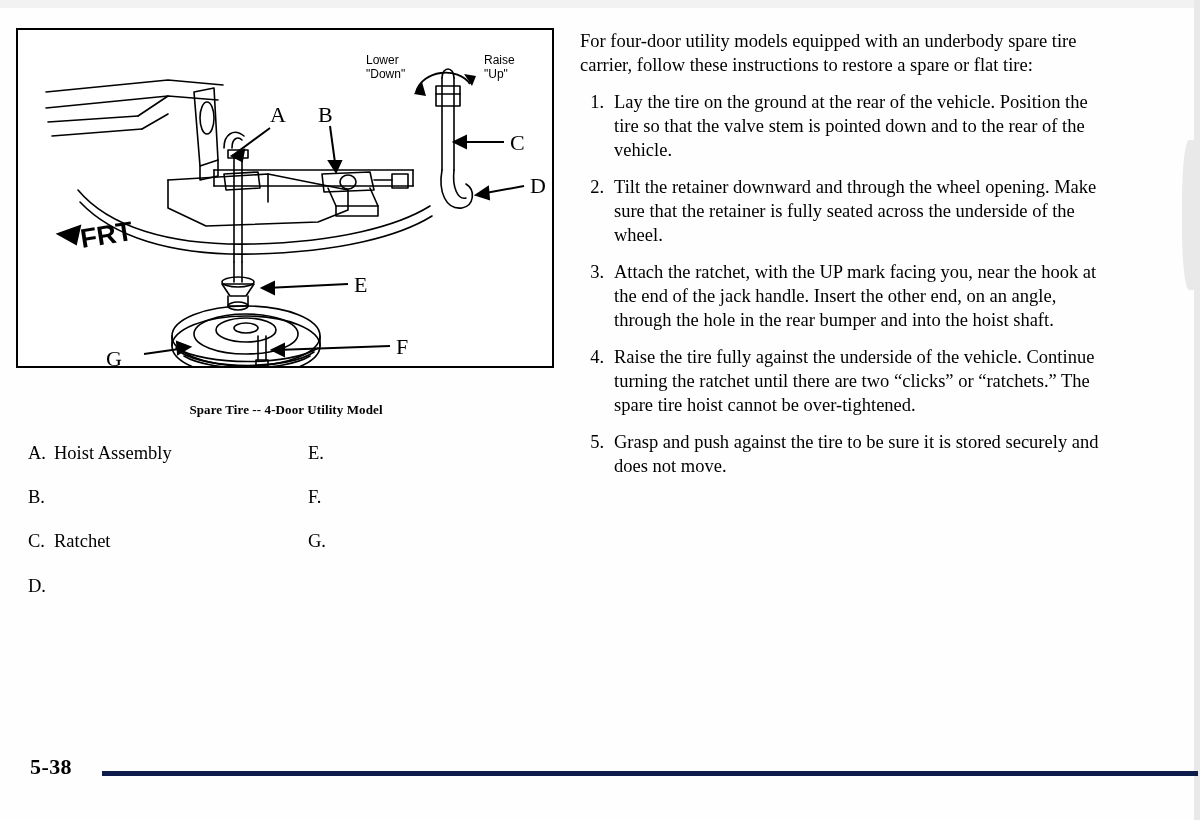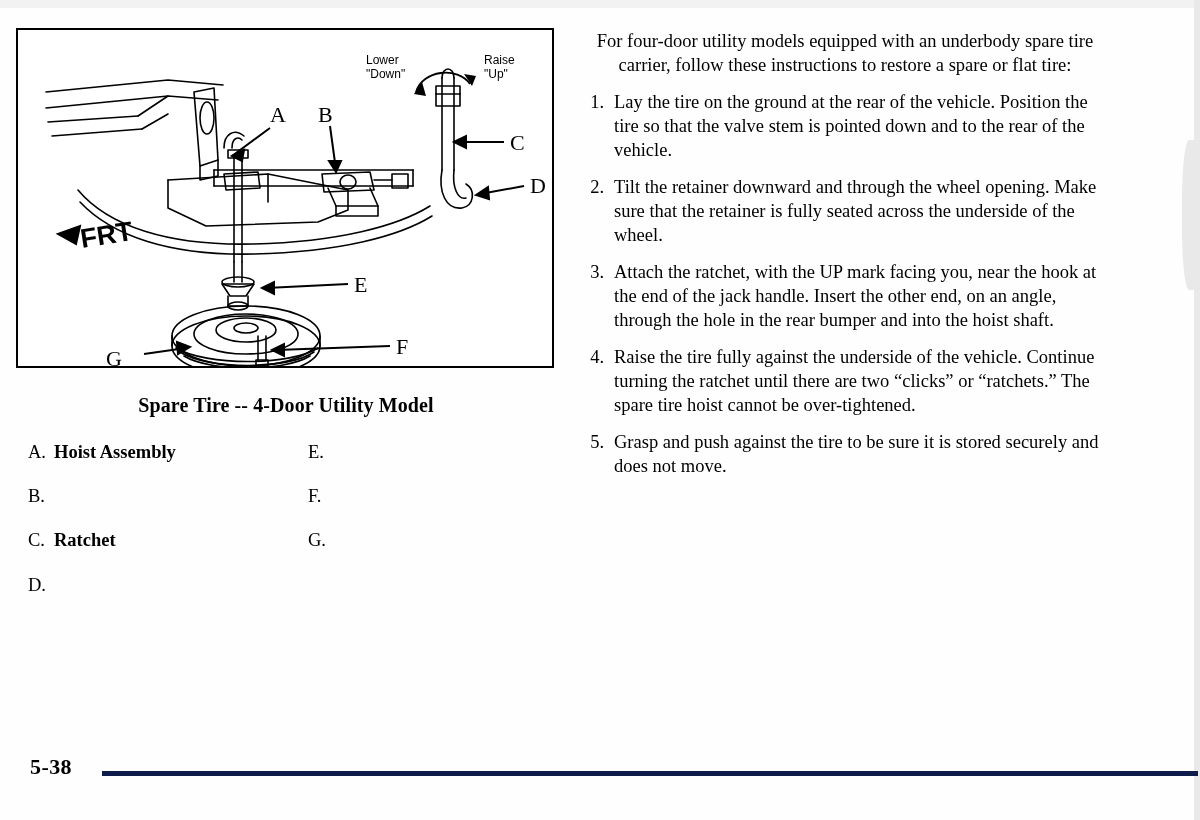--- a/index.html
+++ b/index.html
@@ -37,24 +37,24 @@
     height: 340px;
     border: 2px solid #000;
     background: #fff;
     box-sizing: border-box;
     overflow: hidden;
   }
 
   #figure-svg { display: block; }
 
   #figure-caption {
-    margin-top: 26px;
+    margin-top: 34px;
     text-align: center;
     font-weight: bold;
-    font-size: 20px;
+    font-size: 13px;
     letter-spacing: 0.1px;
   }
 
   
   #legend {
     margin-top: 24px;
     position: relative;
     height: 180px;
   }
   .legend-col {
@@ -69,36 +69,34 @@
     font-size: 18.5px;
     line-height: 1.2;
     margin-bottom: 22px;
   }
   .legend-key {
     width: 26px;
     flex: 0 0 26px;
   }
   .legend-text {
     flex: 1 1 auto;
-    font-weight: bold;
   }
 
   
   #right-col {
     position: absolute;
     left: 580px;
     top: 30px;
     width: 530px;
   }
 
   #intro {
     font-size: 18.5px;
     line-height: 1.28;
     margin: 0 0 14px 0;
-    text-align: center;
   }
 
   ol#steps {
     list-style: none;
     margin: 0;
     padding: 0;
   }
   ol#steps li {
     position: relative;
     padding-left: 34px;

